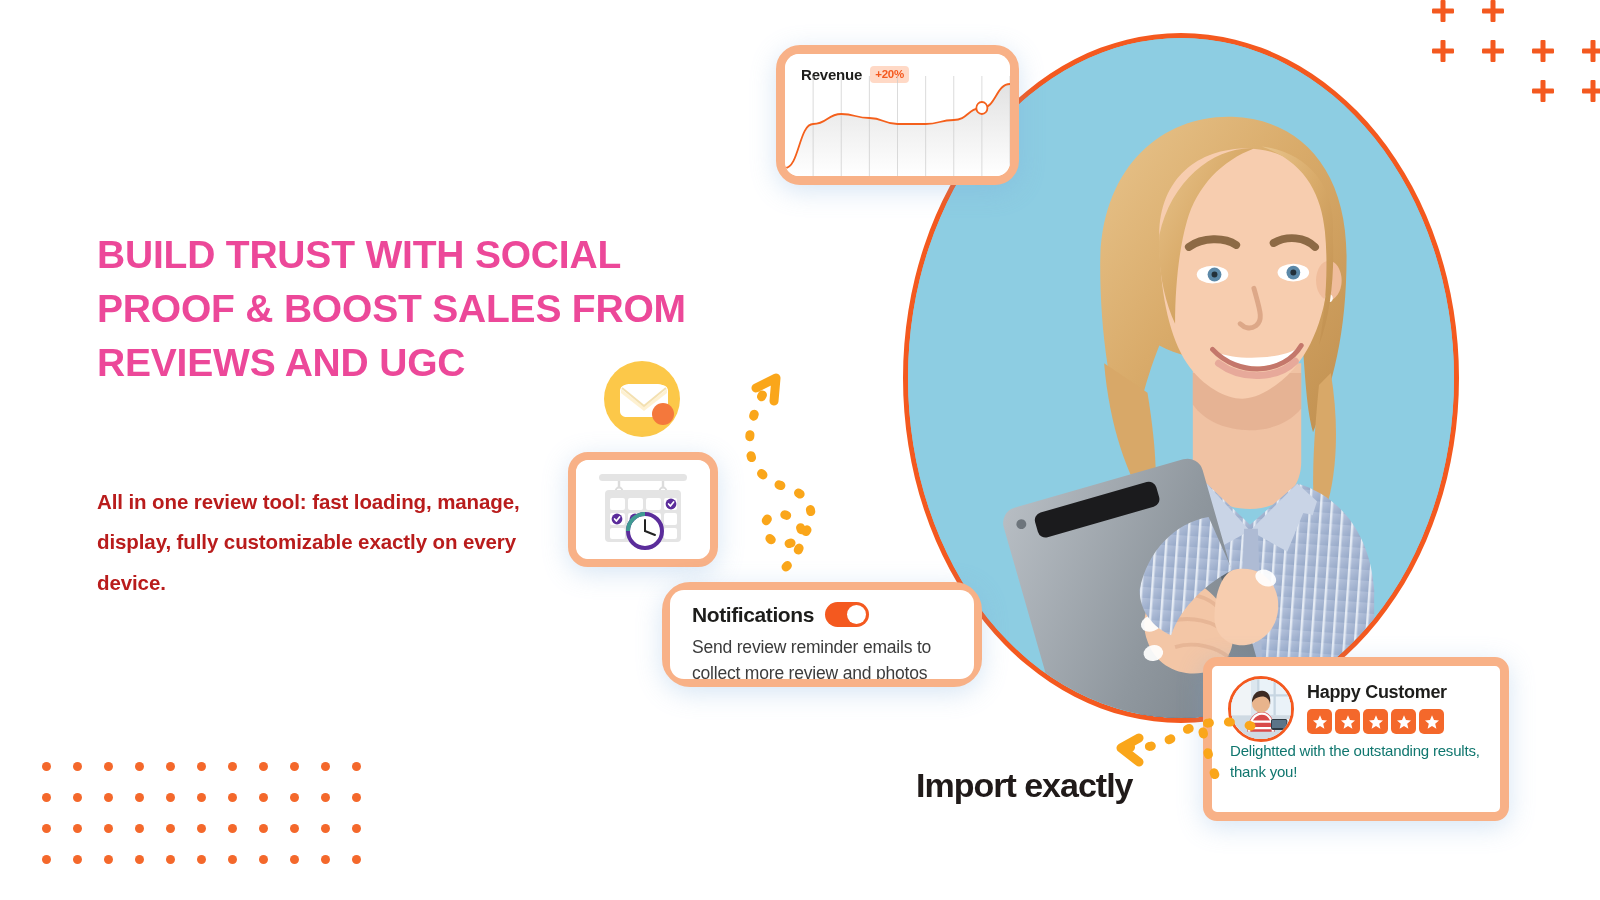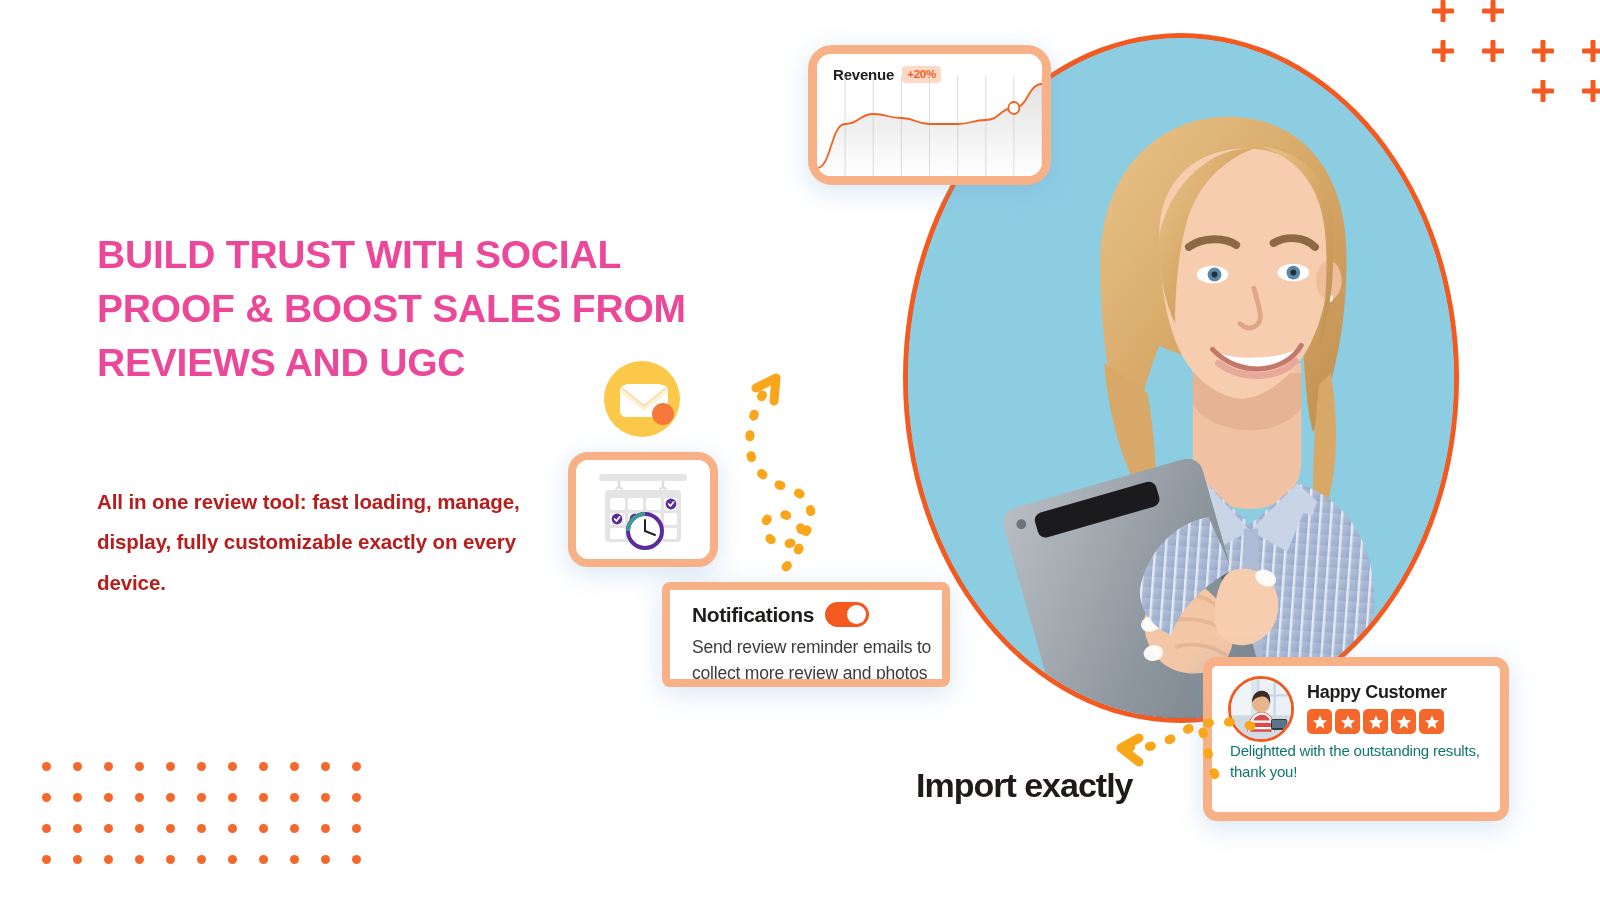--- a/index.html
+++ b/index.html
@@ -61,37 +61,37 @@
   .card {
     position:absolute;
     background:#fff;
     border:9px solid #f8b187;
     border-radius:24px;
     box-shadow:0 6px 26px rgba(120,170,220,.30);
   }
   .card-inner { position:relative; width:100%; height:100%; overflow:hidden; border-radius:14px; background:#fff; }
 
   
-  .revenue-card { left:776px; top:45px; width:243px; height:140px;margin-left:32px; }
+  .revenue-card { left:776px; top:45px; width:243px; height:140px; }
   .rev-head { position:absolute; left:16px; top:12px; display:flex; align-items:center; gap:8px; }
   .rev-title { font-size:15px; font-weight:bold; color:#1d1d1b; letter-spacing:-.2px; }
   .rev-badge {
     font-size:11.5px; font-weight:bold; color:#f4591f;
     background:#ffd9c6; border-radius:4px; padding:2px 5px 3px; letter-spacing:-.2px;
   }
   .rev-chart { position:absolute; left:0; right:0; bottom:0; height:100px; }
   .rev-chart svg { width:100%; height:100%; display:block; }
 
   
   .calendar-card { left:568px; top:452px; width:150px; height:115px; border-width:8px; border-radius:20px; }
   .calendar-card .card-inner { display:flex; align-items:center; justify-content:center; }
   .calendar-card svg { width:108px; height:80px; }
 
   
-  .notif-card { left:662px; top:582px; width:288px; height:105px; border-width:8px; border-radius:8px; }
+  .notif-card { left:662px; top:582px; width:320px; height:105px; border-width:8px; border-radius:28px; }
   .notif-head { position:absolute; left:22px; top:12px; display:flex; align-items:center; gap:11px; }
   .notif-title { font-size:21px; font-weight:bold; color:#1d1d1b; letter-spacing:-.4px; }
   .toggle {
     width:44px; height:25px; border-radius:13px; background:#f4591f; position:relative;
   }
   .toggle .knob {
     position:absolute; right:3px; top:3px; width:19px; height:19px;
     border-radius:50%; background:#fff;
   }
   .notif-body {

